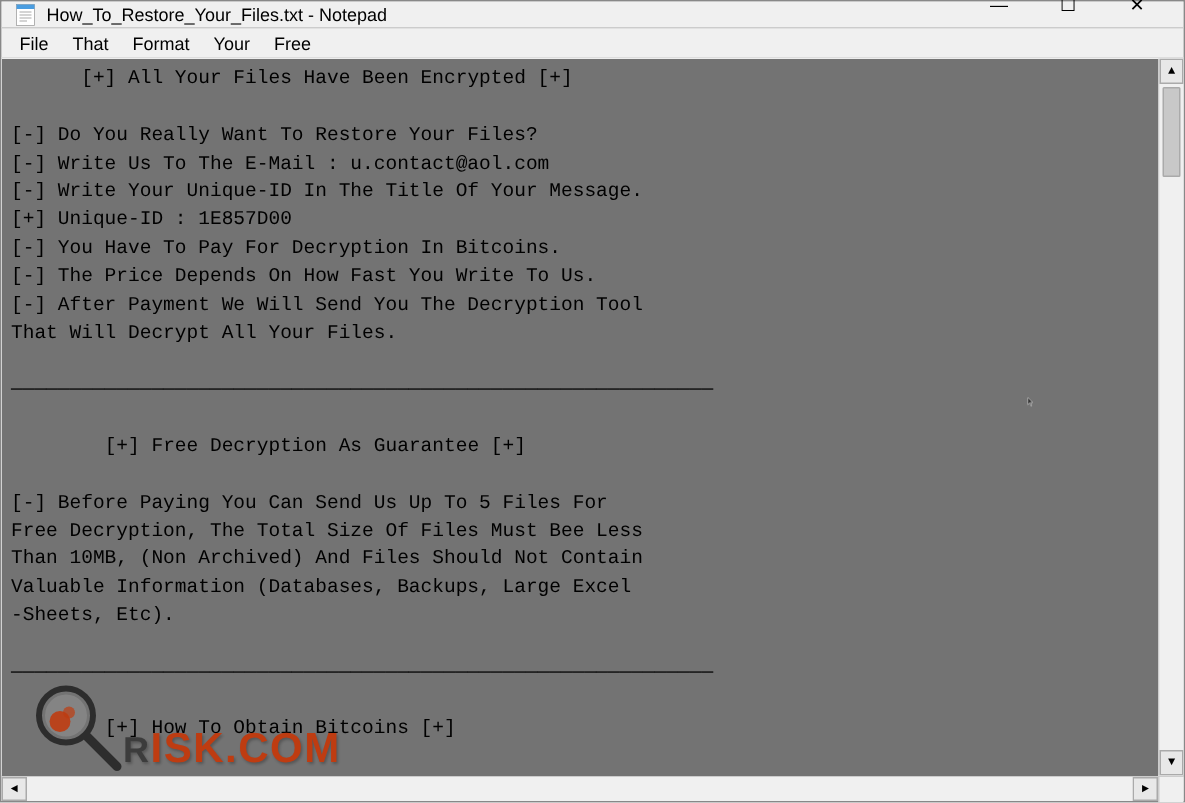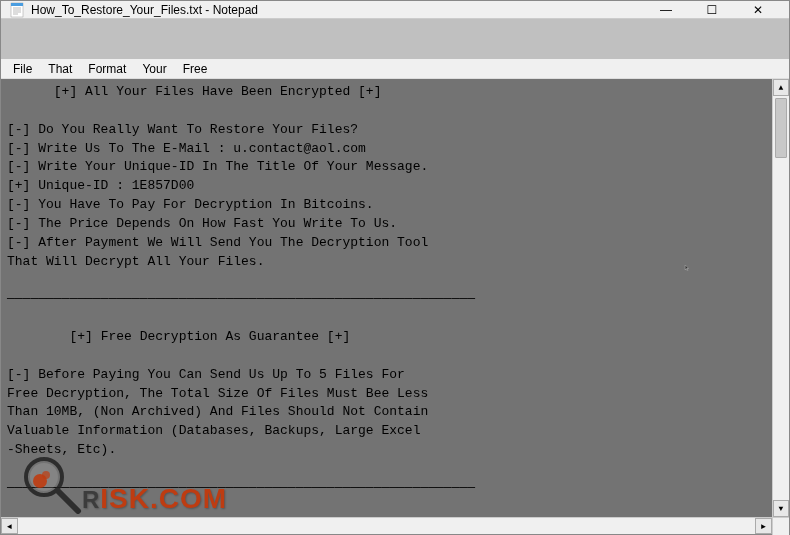--- a/index.html
+++ b/index.html
@@ -23,21 +23,21 @@
       display: flex;
       flex-direction: column;
       border: 1px solid #888;
       box-shadow: 2px 2px 8px rgba(0,0,0,0.4);
     }
 
     .title-bar {
       background: #f0f0f0;
       height: 18px;
       display: flex;
-      align-items: center;
+      align-items: flex-end;
       padding: 0 8px;
       border-bottom: 1px solid #ccc;
       flex-shrink: 0;
       gap: 40px;
     }
 
     .title-bar-left {
       display: flex;
       align-items: center;
       gap: 6px;
@@ -75,21 +75,20 @@
     }
 
     .menu-bar {
       background: #f0f0f0;
       height: 20px;
       display: flex;
       align-items: center;
       padding: 0 4px;
       border-bottom: 1px solid #ddd;
       flex-shrink: 0;
-      margin-top: 40px;
     }
 
     .menu-item {
       font-family: 'Segoe UI', Arial, sans-serif;
       font-size: 12px;
       padding: 0 8px;
       cursor: pointer;
       height: 100%;
       display: flex;
       align-items: center;

